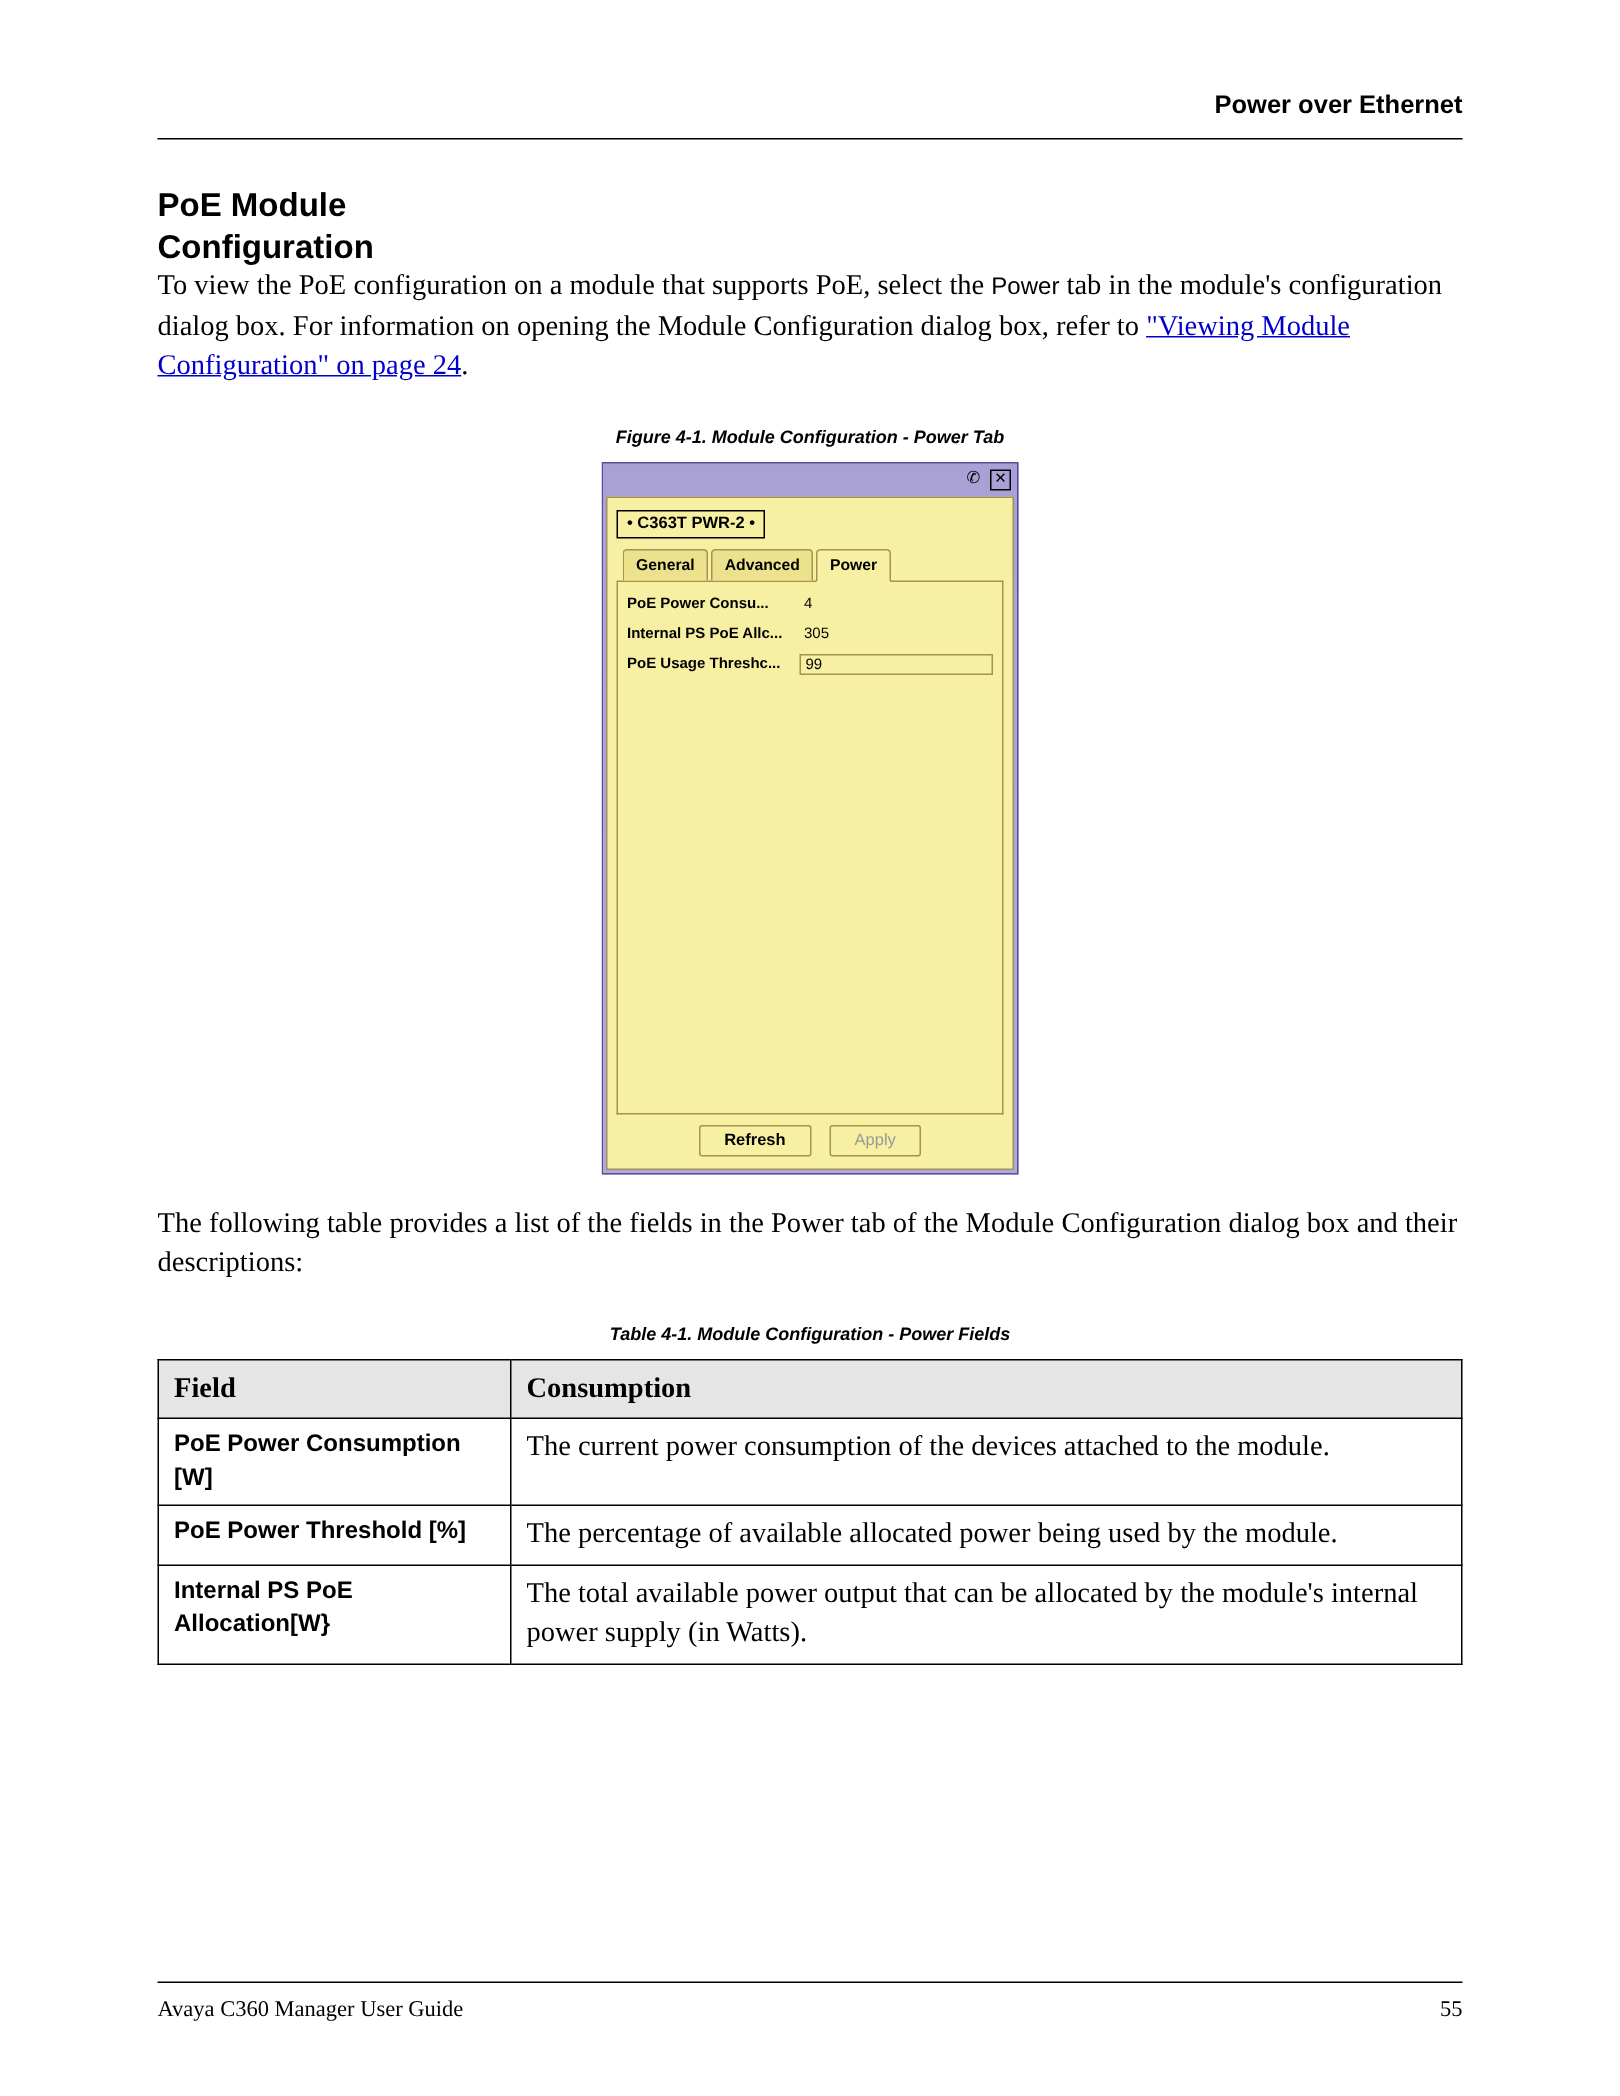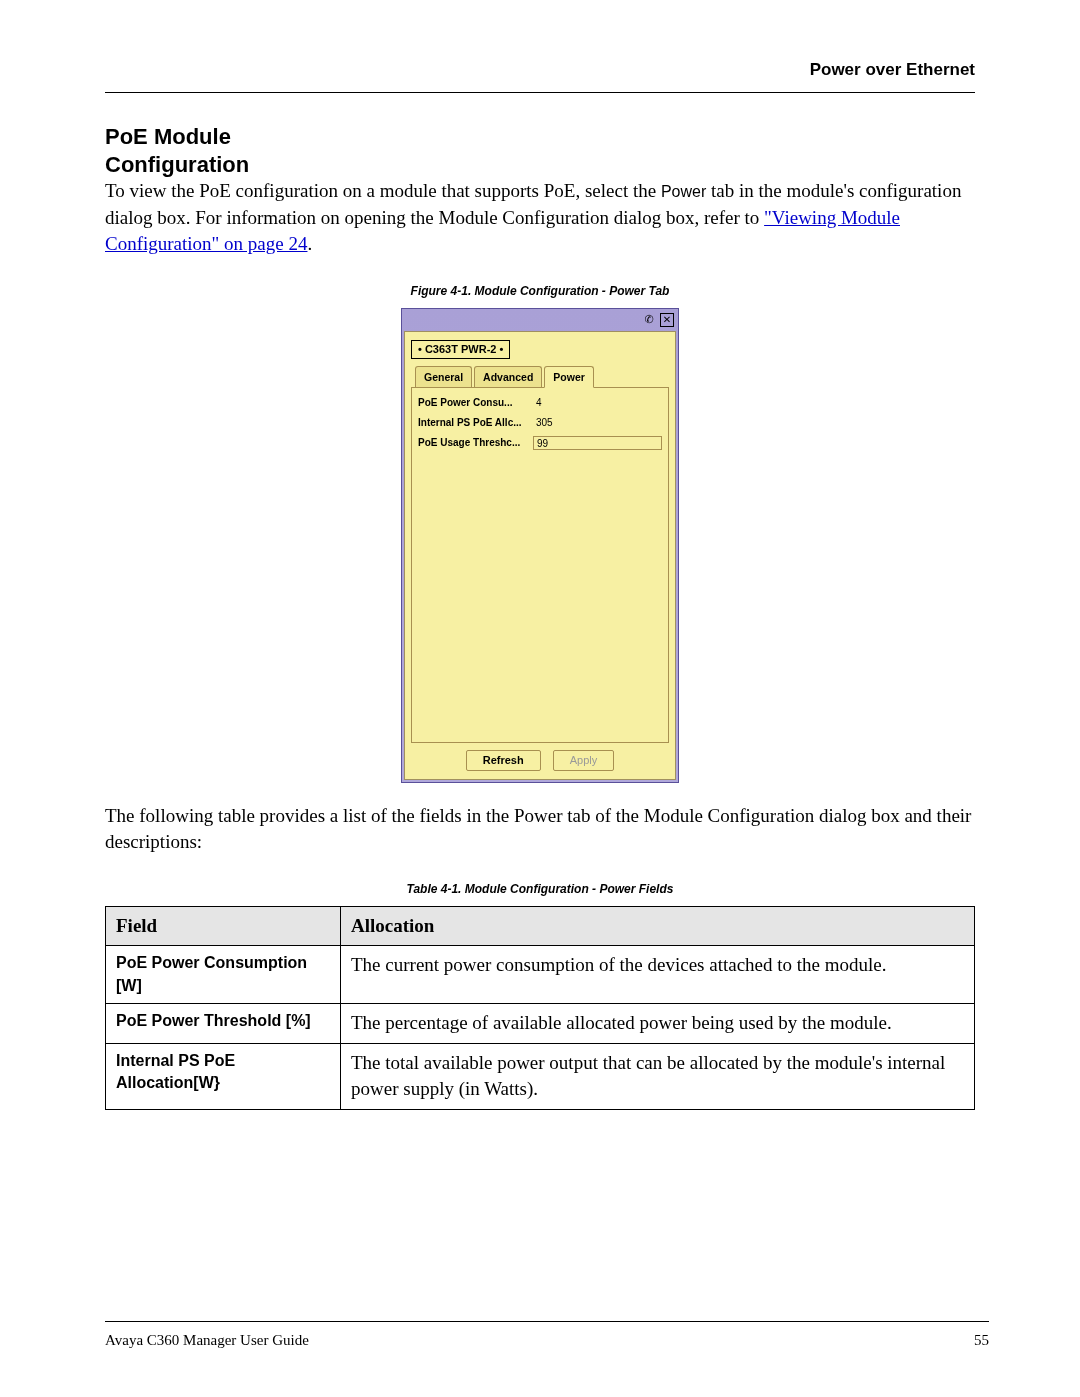--- a/index.html
+++ b/index.html
@@ -226,21 +226,21 @@
   .field-table td.fdesc {
     font-family: Georgia, 'Times New Roman', serif;
     font-size: 19px;
     line-height: 1.4;
   }
 
   .footer {
     position: absolute;
     bottom: 48px;
     left: 105px;
-    right: 91px;
+    right: 105px;
   }
   .footer hr {
     border: none;
     border-top: 1.5px solid #000;
     margin: 0 0 10px 0;
   }
   .footer-row {
     display: flex;
     justify-content: space-between;
     font-size: 15px;
@@ -300,21 +300,21 @@
       </div>
 
       <p class="body-para">The following table provides a list of the fields in the Power tab of the Module Configuration dialog box and their descriptions:</p>
 
       <div class="table-caption">Table 4-1.  Module Configuration - Power Fields</div>
 
       <table class="field-table">
         <thead>
           <tr>
             <th>Field</th>
-            <th>Allocation</th>
+            <th>Consumption</th>
           </tr>
         </thead>
         <tbody>
           <tr>
             <td class="fname">PoE Power Consumption [W]</td>
             <td class="fdesc">The current power consumption of the devices attached to the module.</td>
           </tr>
           <tr>
             <td class="fname">PoE Power Threshold [%]</td>
             <td class="fdesc">The percentage of available allocated power being used by the module.</td>

